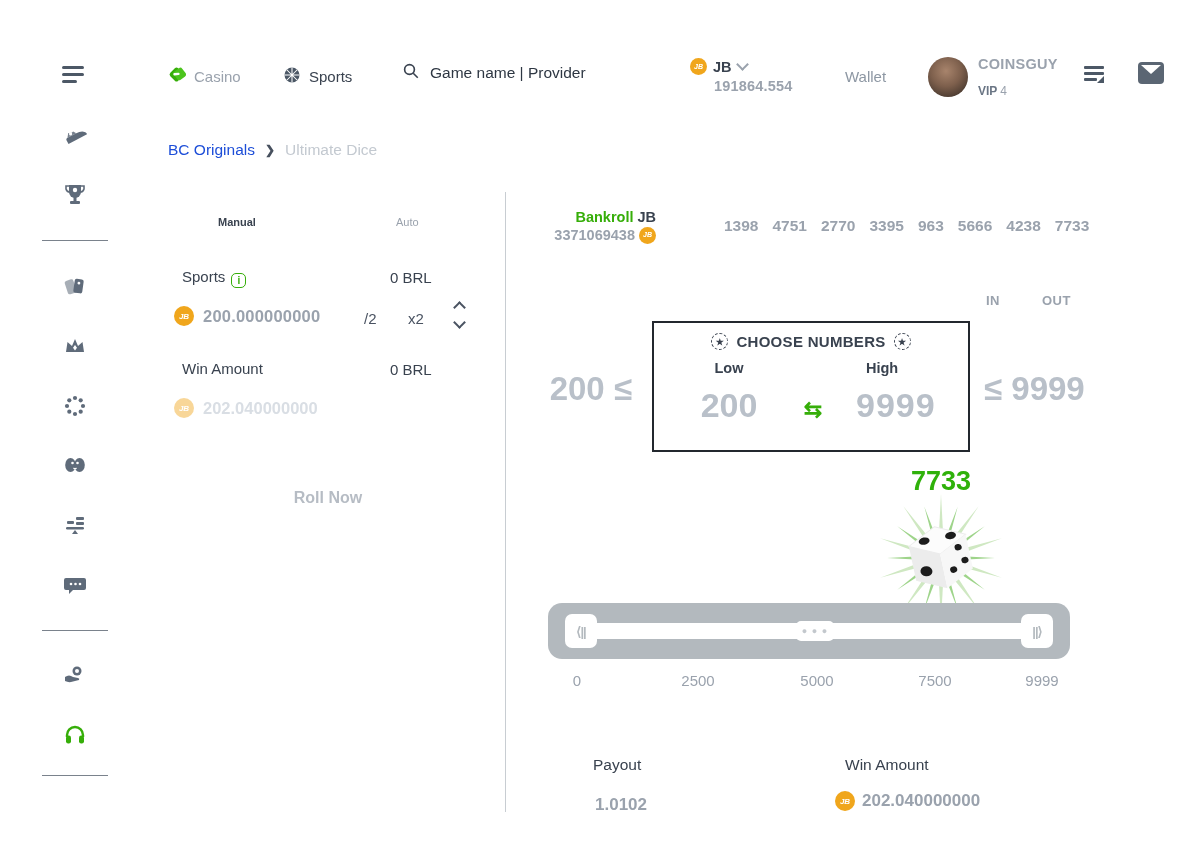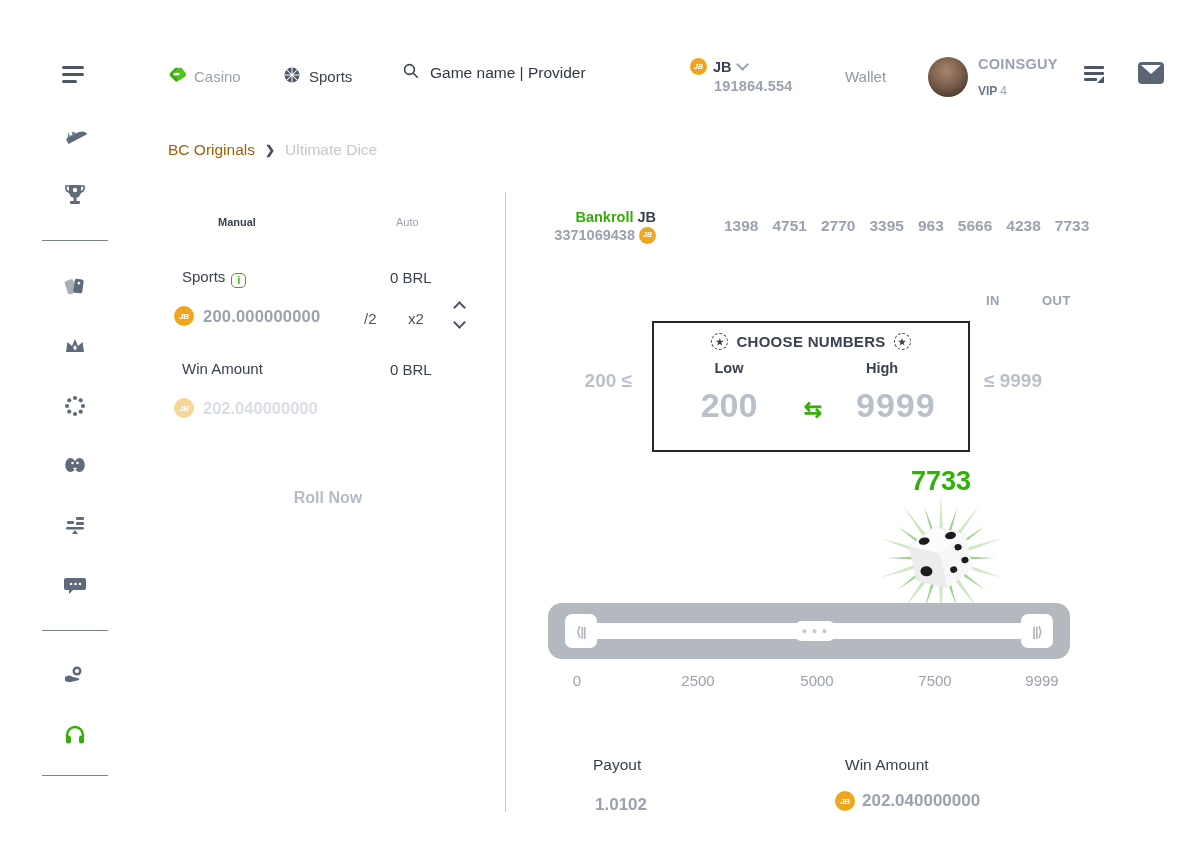--- a/index.html
+++ b/index.html
@@ -40,21 +40,21 @@
   .listicon { position:absolute; left:1084px; top:66px; width:22px; height:18px; cursor:pointer; }
   .listicon i { display:block; height:3px; background:#4c5866; border-radius:1px; margin-bottom:3px; }
   .listicon i:nth-child(1){ width:20px; } .listicon i:nth-child(2){ width:20px; } .listicon i:nth-child(3){ width:13px; }
   .listicon .corner { position:absolute; right:2px; bottom:1px; width:0; height:0; border-left:7px solid transparent; border-bottom:7px solid #4c5866; }
 
   .mailicon { position:absolute; left:1138px; top:62px; width:26px; height:22px; background:#5b6673; border-radius:4px; cursor:pointer; }
   .mailicon:before { content:""; position:absolute; left:3px; top:3px; width:0; height:0; border-left:10px solid transparent; border-right:10px solid transparent; border-top:9px solid #fff; }
 
   
   .breadcrumb { position:absolute; left:168px; top:141px; display:flex; align-items:center; gap:10px; font-size:15.5px; }
-  .bc-parent { color:#a16207; cursor:pointer; }
+  .bc-parent { color:#1d4ed8; cursor:pointer; }
   .bc-sep { color:#47505e; font-size:12px; font-weight:bold; }
   .bc-current { color:#c3c9d0; }
 
   
   .side-icon { position:absolute; left:63px; width:24px; height:24px; cursor:pointer; }
   .side-div { position:absolute; left:42px; width:66px; height:1px; background:#7a828c; }
 
   
   .tab { position:absolute; top:216px; font-size:11px; cursor:pointer; }
   .tab-manual { left:218px; font-weight:bold; color:#39424f; }
@@ -87,21 +87,21 @@
   .bk-label { color:#36ae09; cursor:pointer; }
   .bk-code { color:#39424f; margin-left:4px; }
   .bk-val { color:#9aa2ad; display:inline-flex; align-items:center; gap:4px; }
 
   .history { position:absolute; left:724px; top:217px; display:flex; gap:14px; font-size:15.5px; font-weight:bold; color:#9aa2ad; }
   .history span { cursor:pointer; }
 
   .inout { position:absolute; top:293px; font-size:13px; font-weight:bold; color:#9aa2ad; letter-spacing:.5px; cursor:pointer; }
   .in-lbl { left:986px; } .out-lbl { left:1042px; }
 
-  .bound { position:absolute; top:370px; font-size:19px; font-weight:bold; color:#b9c0c9; }
+  .bound { position:absolute; top:370px; font-size:33px; font-weight:bold; color:#b9c0c9; }
   .bound-left { left:540px; width:92px; text-align:right; }
   .bound-right { left:984px; }
 
   .choose-box { position:absolute; left:652px; top:321px; width:318px; height:131px; border:2px solid #23282e; background:#fff; }
   .choose-title { position:absolute; left:0; top:10px; width:100%; text-align:center; font-size:15px; font-weight:bold; color:#39424f; letter-spacing:.3px; display:flex; justify-content:center; align-items:center; gap:8px; }
   .star-badge { display:inline-flex; align-items:center; justify-content:center; width:17px; height:17px; border:1.3px dashed #39424f; border-radius:50%; font-size:9px; color:#39424f; }
   .lh-label { position:absolute; top:37px; font-size:14.5px; font-weight:bold; color:#39424f; }
   .low-label { left:45px; width:60px; text-align:center; }
   .high-label { left:212px; width:60px; }
   .low-value { position:absolute; left:15px; top:63px; width:120px; text-align:center; font-size:34px; font-weight:bold; color:#b9c0c9; cursor:text; }

